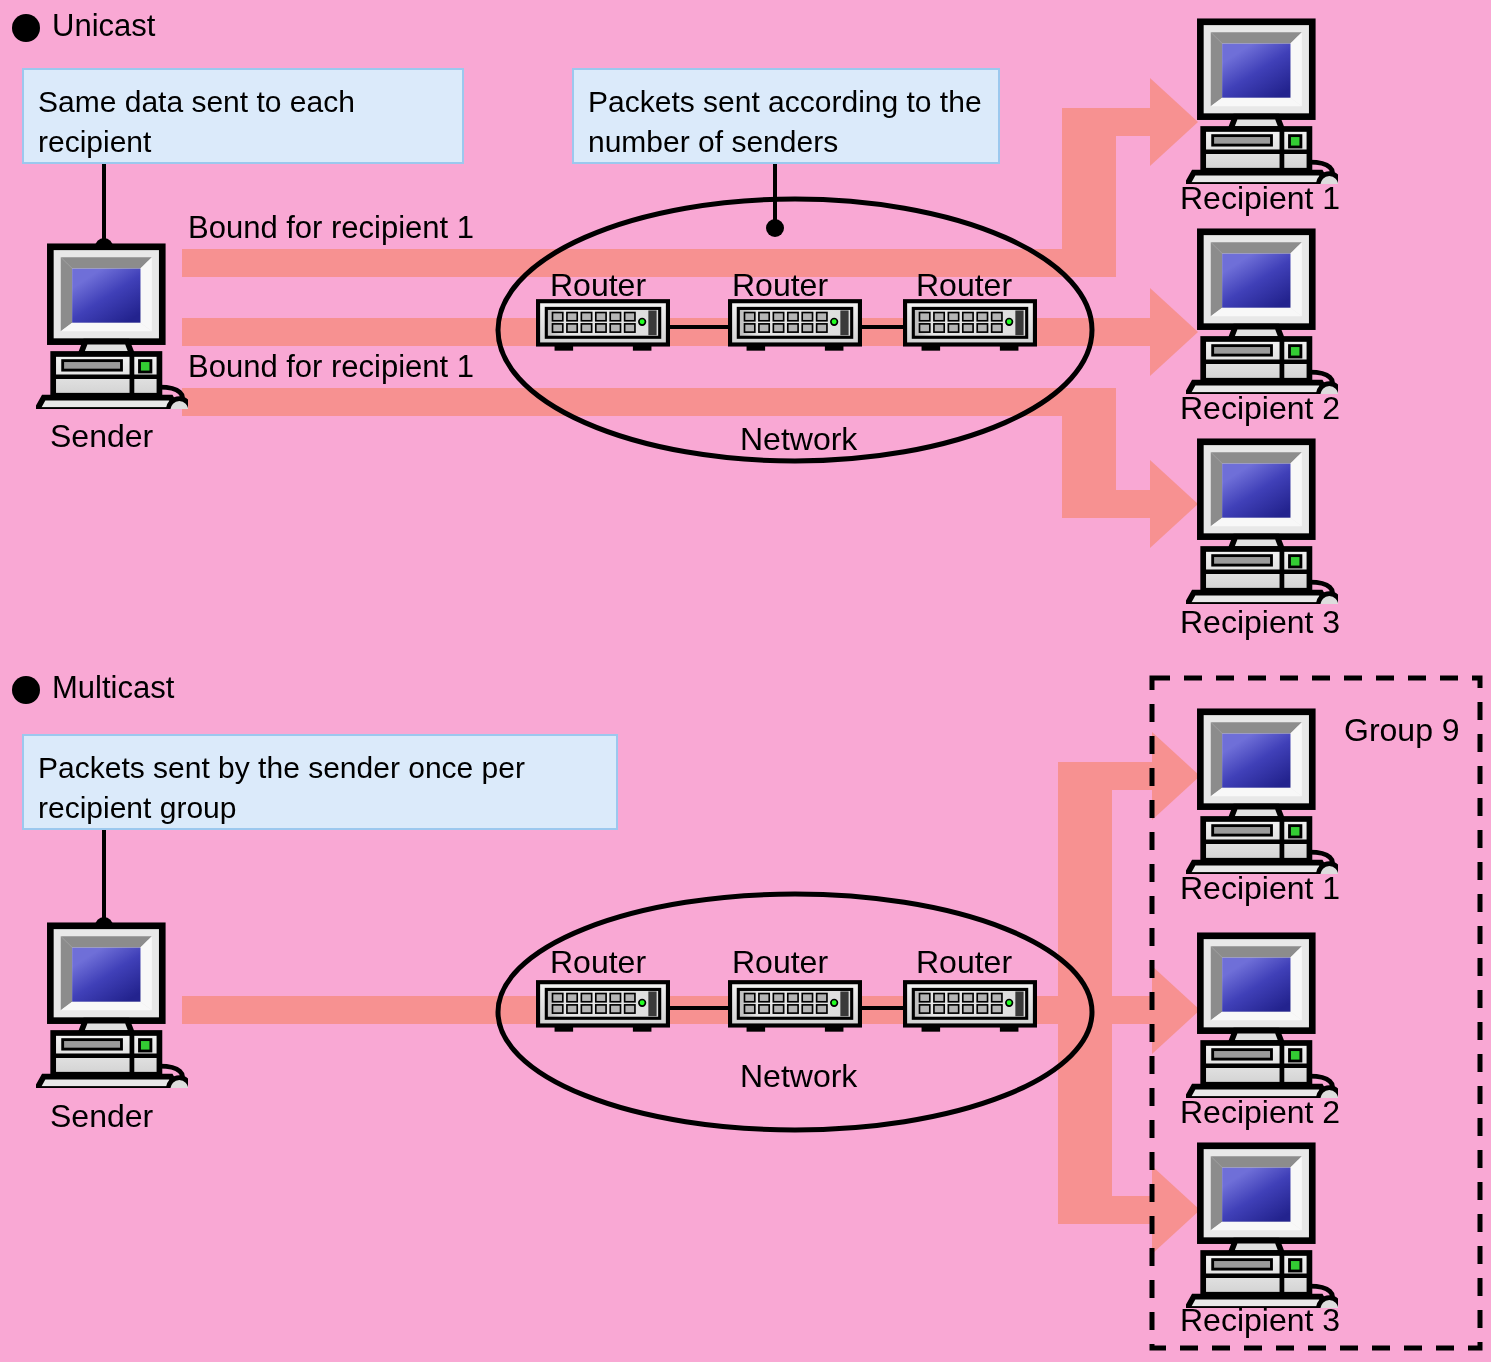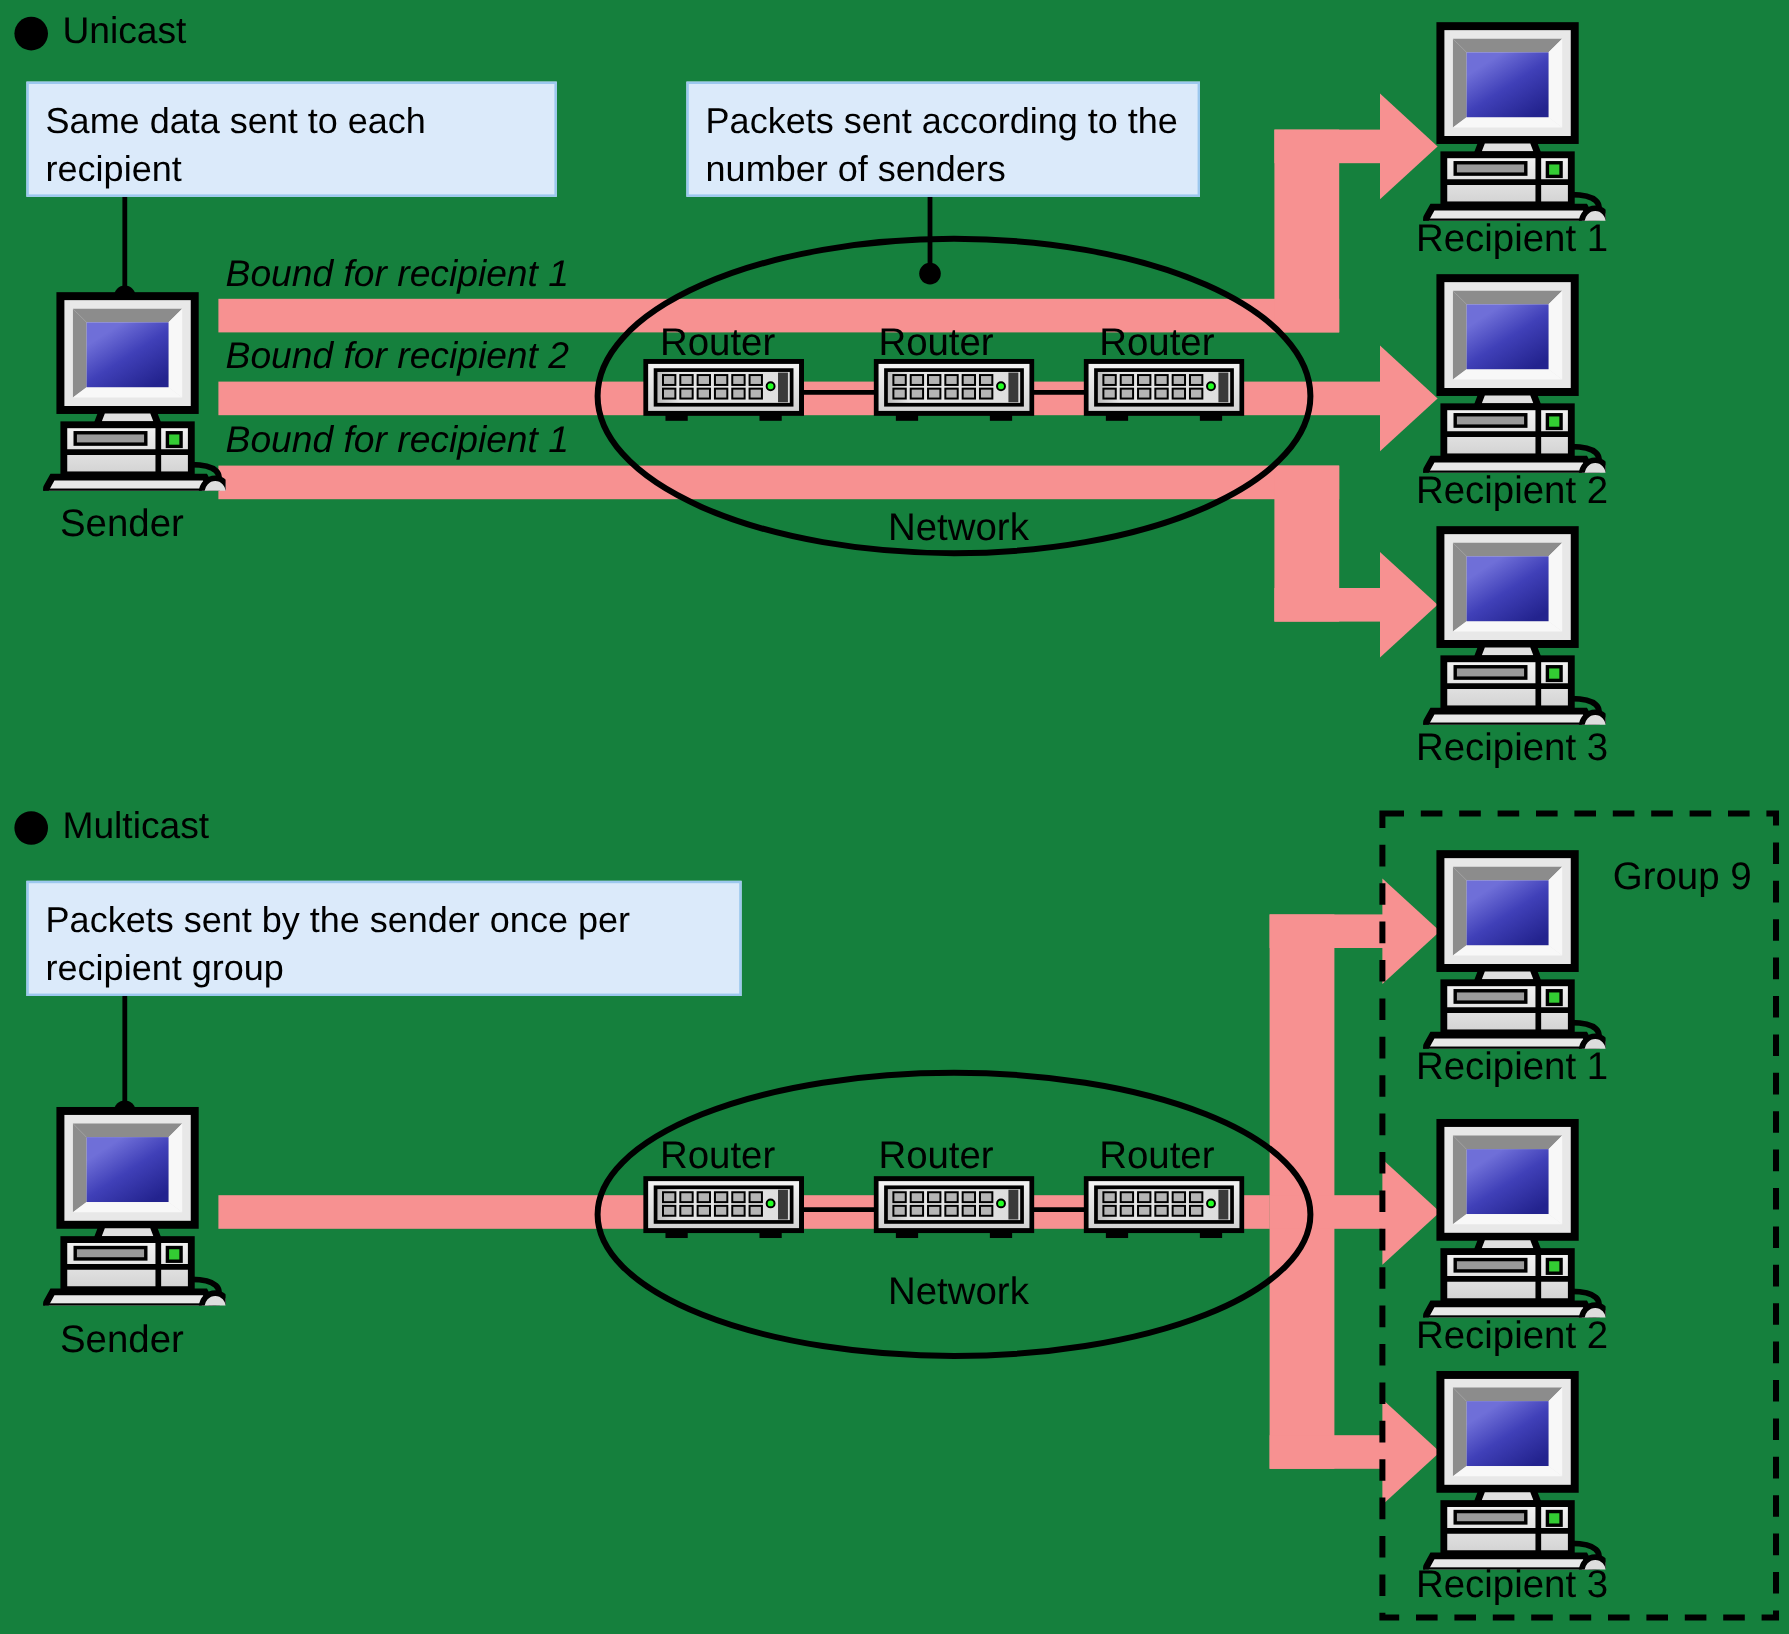--- a/index.html
+++ b/index.html
@@ -1,27 +1,27 @@
 <!DOCTYPE html>
 <html><head>
 <meta charset="utf-8">
 <style>
   html,body{margin:0;padding:0;background:#fff;}
   body{font-family:"Liberation Sans",sans-serif;}
-  #stage{position:relative;width:1491px;height:1362px;background:#15803d;overflow:hidden;}
+  #stage{position:relative;width:1491px;height:1362px;background:#f9a8d4;overflow:hidden;}
   .svgroot{position:absolute;left:0;top:0;width:1491px;height:1362px;}
   .lbl{position:absolute;white-space:nowrap;color:#000;font-family:"Liberation Sans",sans-serif;}
   .callout{position:absolute;background:#dbeafa;border:2px solid #9cc8ee;box-sizing:border-box;
            font-size:30px;line-height:40px;padding:12px 14px 10px 14px;color:#000;}
   .sect-title{font-size:31px;}
   .bullet{position:absolute;border-radius:50%;background:#000;}
   .routerlbl{font-size:32px;text-align:right;}
   .netlbl{font-size:32px;}
   .nodelbl{font-size:32px;}
-  .pathlbl{font-size:31px;font-style:italic;}
+  .pathlbl{font-size:31px;}
   .grouplbl{font-size:32px;}
 </style>
 </head>
 <body>
 
 <div id="stage">
 
   <svg class="svgroot" viewBox="0 0 1491 1362">
     <defs>
       <linearGradient id="scr" x1="0.22" y1="0.18" x2="0.85" y2="0.95">
@@ -171,21 +171,20 @@
   </svg>
 
   <div class="bullet" style="left:12px;top:14px;width:28px;height:28px;"></div>
   <div class="lbl sect-title" style="left:52px;top:8px;">Unicast</div>
 
   <div class="callout" style="left:572px;top:68px;width:428px;height:96px;">Packets sent according to the number of senders</div>
 
   <div class="callout" style="left:22px;top:68px;width:442px;height:96px;">Same data sent to each recipient</div>
 
   <div class="lbl pathlbl" style="left:188px;top:210px;">Bound for recipient 1</div>
-  <div class="lbl pathlbl" style="left:188px;top:279px;">Bound for recipient 2</div>
   <div class="lbl pathlbl" style="left:188px;top:349px;">Bound for recipient 1</div>
 
   <div class="lbl routerlbl" style="left:550px;top:267px;">Router</div>
   <div class="lbl routerlbl" style="left:732px;top:267px;">Router</div>
   <div class="lbl routerlbl" style="left:916px;top:267px;">Router</div>
 
   <div class="lbl netlbl" style="left:740px;top:421px;">Network</div>
 
   <div class="lbl nodelbl" style="left:50px;top:418px;">Sender</div>
 

